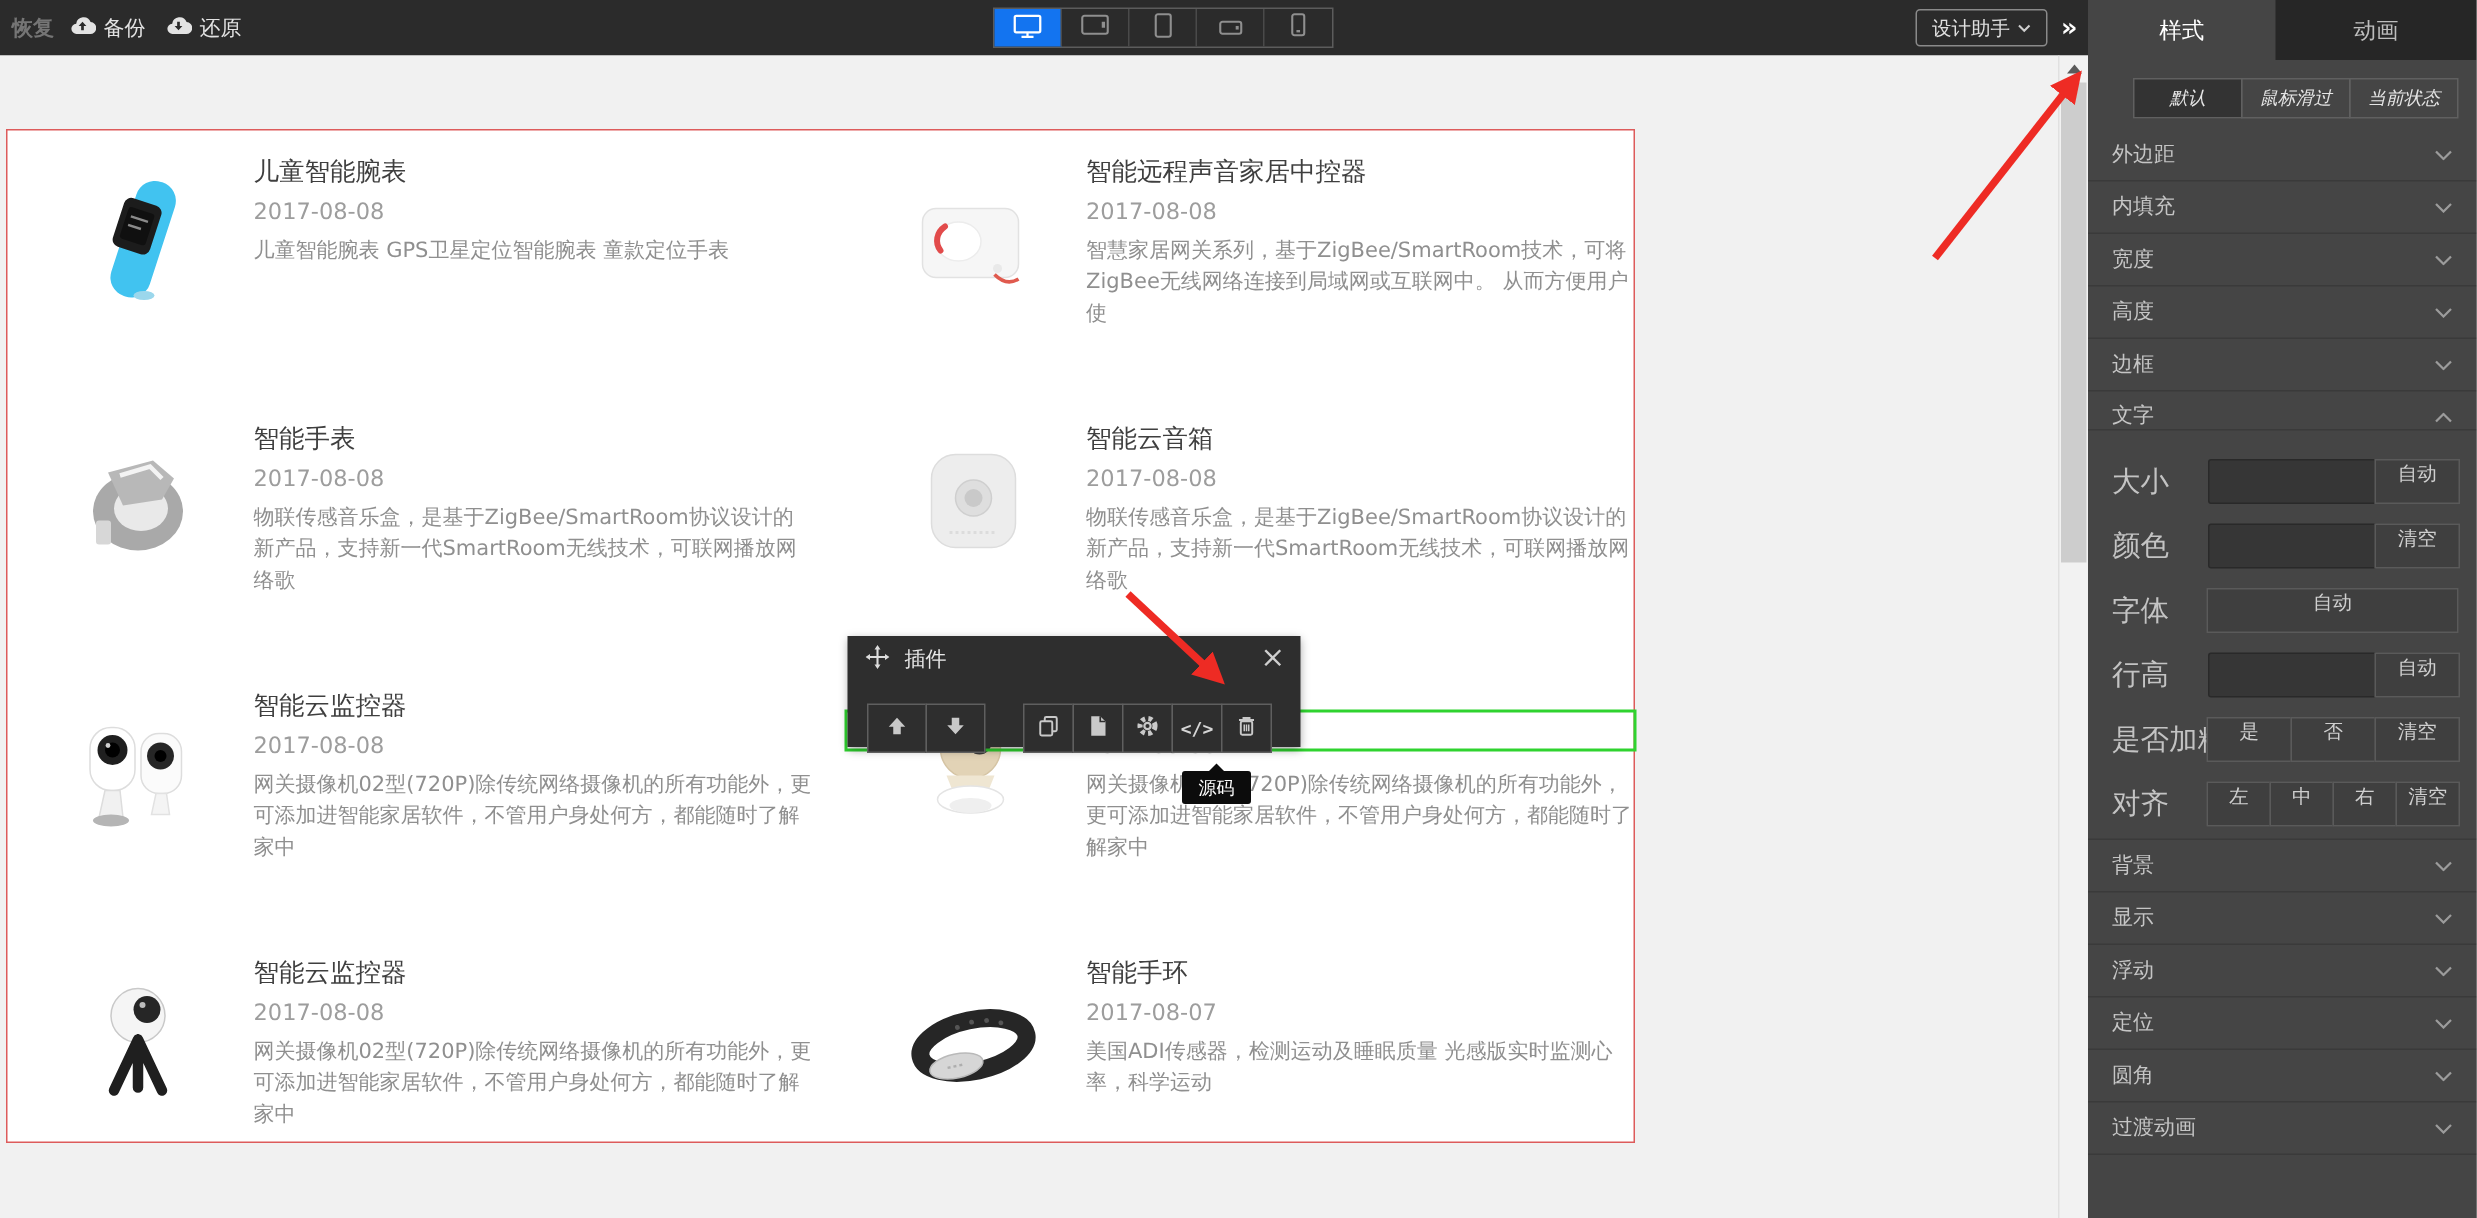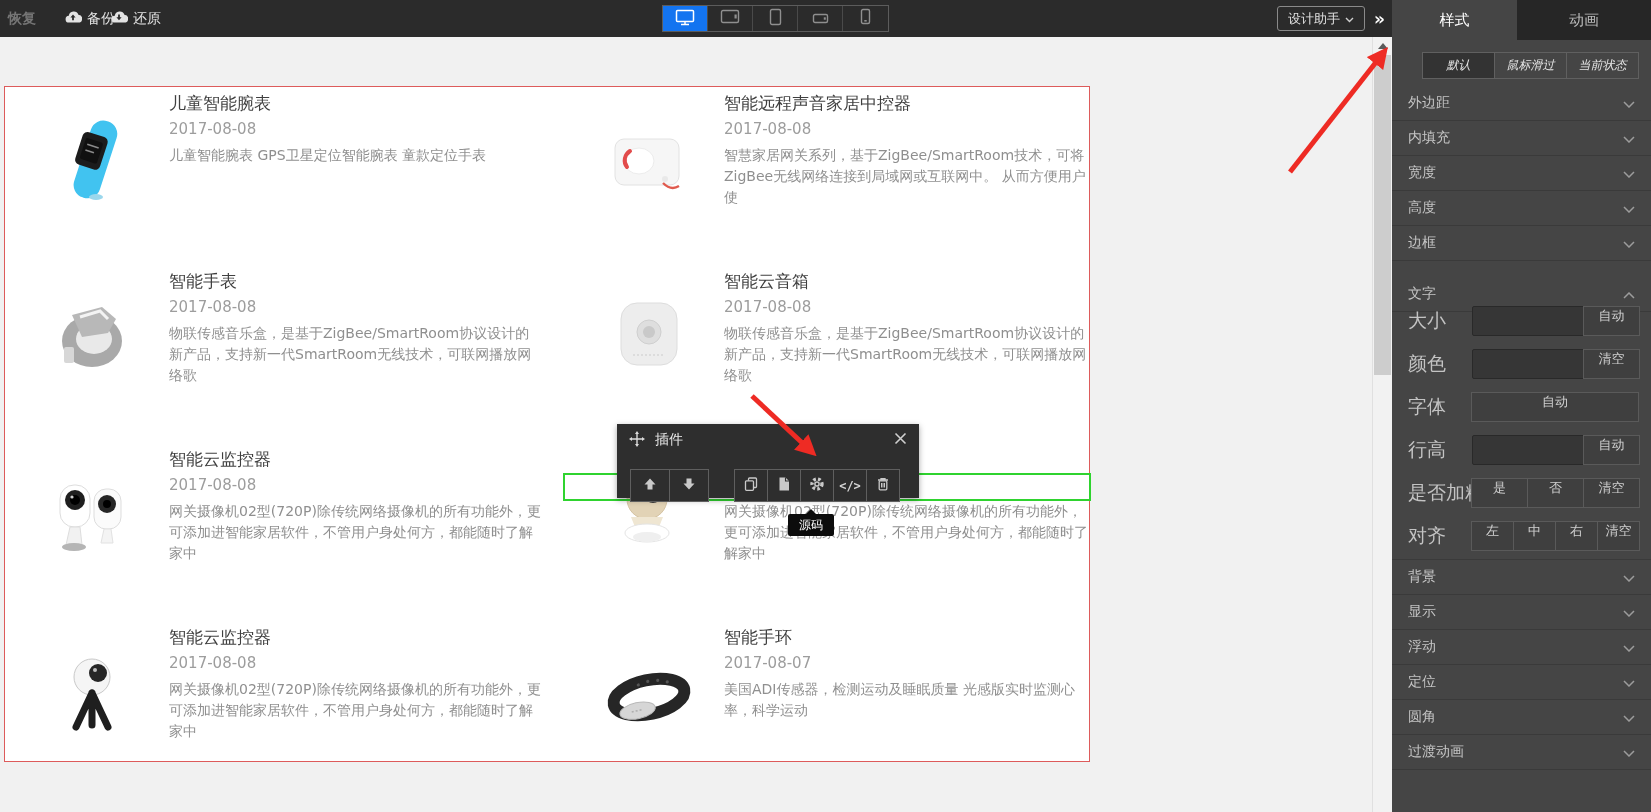--- a/index.html
+++ b/index.html
@@ -40,30 +40,30 @@
   
   .scrollbar{position:absolute;left:1372px;top:37px;width:20px;height:775px;background:#f2f2f2;border-left:1px solid #e0e0e0;}
   .sb-up{position:absolute;left:0;top:0;width:20px;height:17px;display:flex;align-items:center;justify-content:center;}
   .sb-up:after{content:"";border-left:5px solid transparent;border-right:5px solid transparent;border-bottom:6px solid #5a5a5a;}
   .sb-thumb{position:absolute;left:1px;top:18px;width:17px;height:320px;background:#cdcdcd;}
 
   
   .canvas{position:absolute;left:0;top:37px;width:1372px;height:775px;background:#f1f1f1;overflow:hidden;}
   .module{position:absolute;left:4px;top:49px;width:1086px;height:676px;background:#ffffff;border:1px solid #dd5b5b;overflow:hidden;}
   .p-img{position:absolute;width:96px;height:84px;}
-  .p-txt{position:absolute;width:372px;}
+  .p-txt{position:absolute;width:372px;margin-top:12px;}
   .p-title{font-size:17px;color:#3f3f3f;line-height:20px;}
   .p-date{font-size:15px;color:#9d9d9d;margin-top:7px;}
   .p-desc{font-size:14px;color:#8f8f8f;line-height:21px;margin-top:7px;}
 
   
   .green-box{position:absolute;left:563px;top:436px;width:528px;height:28px;border:2px solid #2fd32f;z-index:3;}
 
   
-  .plugin{position:absolute;left:617px;top:387px;width:302px;height:74px;background:#2e2e2e;z-index:5;box-shadow:0 2px 6px rgba(0,0,0,.35);}
+  .plugin{position:absolute;left:565px;top:387px;width:302px;height:74px;background:#2e2e2e;z-index:5;box-shadow:0 2px 6px rgba(0,0,0,.35);}
   .plg-head{height:32px;display:flex;align-items:center;padding:0 12px;color:#e8e8e8;font-size:14px;gap:10px;}
   .plg-head .grow{flex:1;}
   .plg-btns{position:absolute;left:0;top:45px;width:302px;height:33px;}
   .plg-btn{position:absolute;top:0;height:33px;background:#2e2e2e;border:1px solid #5f5f5f;display:flex;align-items:center;justify-content:center;cursor:pointer;}
   .code-txt{color:#d5d5d5;font-size:12px;font-family:"DejaVu Sans Mono","Liberation Mono",monospace;font-weight:bold;}
 
   
   .tooltip{position:absolute;left:788px;top:477px;min-width:46px;height:22px;background:#0c0c0c;color:#ffffff;font-size:12px;display:flex;align-items:center;justify-content:center;padding:0 7px;border-radius:2px;z-index:6;}
   .tooltip:before{content:"";position:absolute;top:-5px;left:50%;margin-left:-5px;border-left:5px solid transparent;border-right:5px solid transparent;border-bottom:5px solid #0c0c0c;}
 
@@ -71,21 +71,21 @@
 </style>
 </head>
 <body>
 
 <div class="stage">
 
   <div class="topbar">
     <div class="tb-item tb-disabled" style="left:8px;">
       <span>恢复</span>
     </div>
-    <div class="tb-item" style="left:64px;">
+    <div class="tb-item" style="left:46px;">
       <span>
         <svg width="18" height="14" viewBox="0 0 18 14">
             <path d="M14 12.6H5.2a3.4 3.4 0 0 1-.4-6.8 5 5 0 0 1 9.6-1.1 3.6 3.6 0 0 1-.4 7.9z" fill="#e3e3e3"></path>
             <path d="M9 4.5l2.6 2.9H9.9v2.8H8.1V7.4H6.4z" fill="#2b2b2b"></path>
           </svg>
       </span>
       <span>备份</span>
     </div>
     <div class="tb-item" style="left:110px;">
       <span>
@@ -393,21 +393,21 @@
             <path d="M1 1l5 5 5-5" fill="none" stroke="#9c9c9c" stroke-width="1.5"></path>
           </svg></span>
     </div>
     <div class="sec" style="top:226px;">
       <span>边框</span>
         <span class="spacer"></span>
       <span class="chev"><svg width="12" height="7" viewBox="0 0 12 7">
             <path d="M1 1l5 5 5-5" fill="none" stroke="#9c9c9c" stroke-width="1.5"></path>
           </svg></span>
     </div>
-    <div class="sec" style="top:277px;">
+    <div class="sec" style="top:252px;align-items:flex-end;">
       <span>文字</span>
         <span class="spacer"></span>
       <span class="chev"><svg width="12" height="7" viewBox="0 0 12 7">
             <path d="M1 6l5-5 5 5" fill="none" stroke="#9c9c9c" stroke-width="1.5"></path>
           </svg></span>
     </div>
 
     <div class="txt-body">
       <div class="ctl-row" style="top:3px;">
         <span class="ctl-label">大小</span>

